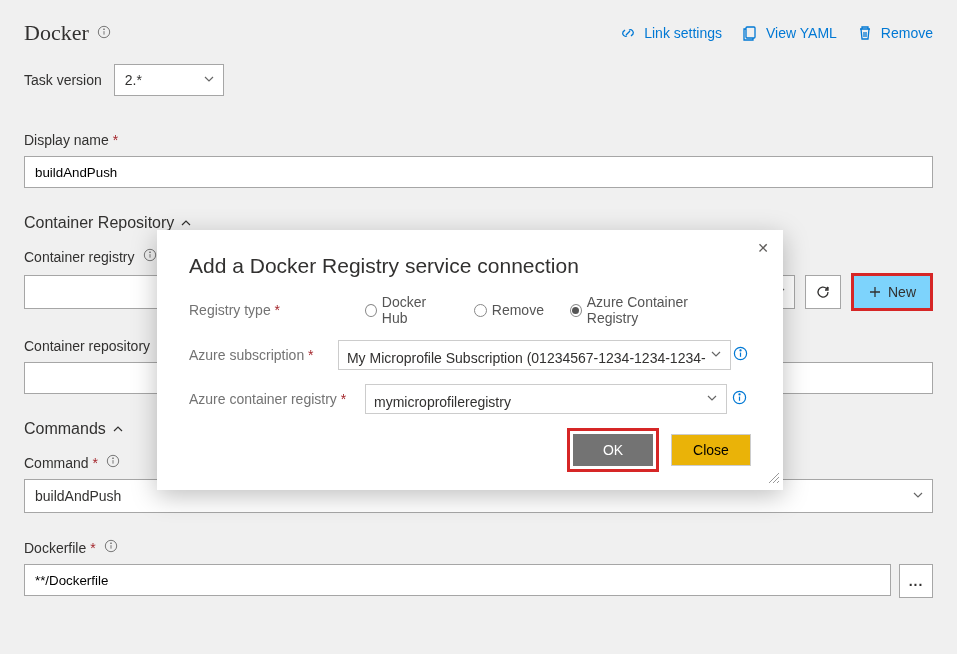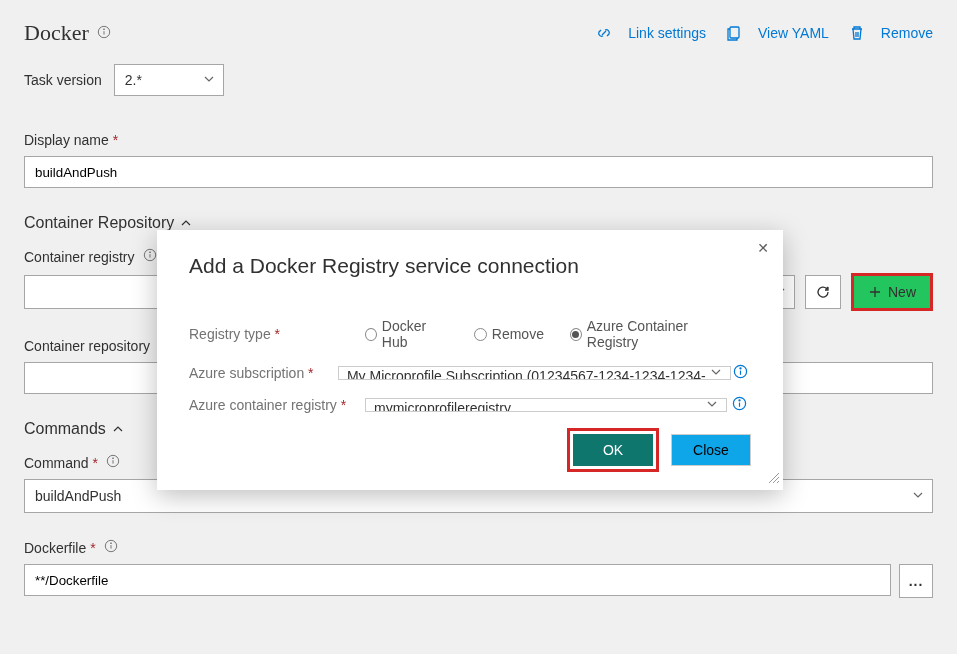--- a/index.html
+++ b/index.html
@@ -3,66 +3,66 @@
 <meta charset="utf-8">
 <style>
   * { box-sizing: border-box; margin: 0; padding: 0; font-family: "Segoe UI", Arial, sans-serif; }
   body { width: 957px; height: 654px; background: #f0f0f0; position: relative; overflow: hidden; font-size: 14px; color: #323130; }
   .page { padding: 20px 24px; }
 
   .header { display: flex; align-items: center; justify-content: space-between; margin-bottom: 18px; }
   .header-left { display: flex; align-items: center; gap: 8px; }
   .header-title { font-size: 22px; font-weight: 400; font-family: Liberation Serif, serif; }
   .header-actions { display: flex; gap: 20px; align-items: center; }
-  .header-action { color: #0078d4; display: flex; align-items: center; gap: 16px; cursor: pointer; }
+  .header-action { color: #0078d4; display: flex; align-items: center; gap: 8px; cursor: pointer; }
 
   .form-row { display: flex; align-items: center; gap: 12px; margin-bottom: 36px; }
   .form-label { font-size: 14px; color: #323130; }
   .required::after { content: " *"; color: #a4262c; }
   .select-box { border: 1px solid #a6a6a6; background: #fff; padding: 5px 28px 5px 10px; position: relative; min-width: 110px; height: 32px; display: flex; align-items: center; }
   .chevron-down { position: absolute; right: 8px; top: 50%; transform: translateY(-50%); }
   .chevron-down svg { width: 12px; height: 12px; }
 
   .full-input { width: 100%; border: 1px solid #a6a6a6; background: #fff; padding: 7px 10px; height: 32px; }
   .block { margin-bottom: 26px; }
   .block-label { font-size: 14px; margin-bottom: 8px; display: flex; align-items: center; gap: 8px; }
 
   .section-header { font-size: 16px; display: flex; align-items: center; gap: 6px; margin-bottom: 16px; }
   .section-header svg { width: 12px; height: 12px; }
 
   .registry-row { display: flex; gap: 10px; align-items: center; }
   .registry-select { flex: 1; border: 1px solid #a6a6a6; background: #fff; height: 34px; position: relative; }
   .refresh-btn { width: 36px; height: 34px; border: 1px solid #a6a6a6; background: #fff; display: flex; align-items: center; justify-content: center; cursor: pointer; }
-  .new-btn { height: 38px; padding: 0 14px; border: 3px solid #d62626; background: #22c55e; display: flex; align-items: center; gap: 6px; cursor: pointer; }
+  .new-btn { height: 38px; padding: 0 14px; border: 3px solid #d62626; background: #7dd3fc; display: flex; align-items: center; gap: 6px; cursor: pointer; }
 
   .command-select { width: 100%; border: 1px solid #a6a6a6; background: #fff; height: 34px; position: relative; padding: 0 10px; display: flex; align-items: center; }
   .dockerfile-row { display: flex; gap: 8px; }
   .ellipsis-btn { width: 34px; height: 34px; border: 1px solid #a6a6a6; background: #fff; display: flex; align-items: center; justify-content: center; cursor: pointer; }
 
   .info-icon svg { width: 14px; height: 14px; }
 
   
   .modal { position: absolute; left: 157px; top: 230px; width: 626px; background: #fff; box-shadow: 0 6px 24px rgba(0,0,0,0.25); padding: 24px 32px 18px 32px; }
-  .modal-title { font-size: 21px; font-weight: 300; margin-bottom: 40px; }
+  .modal-title { font-size: 21px; font-weight: 300; margin-bottom: 16px; }
   .modal-close { position: absolute; right: 14px; top: 10px; cursor: pointer; font-size: 14px; color: #605e5c; }
   .modal-row { display: flex; align-items: center; margin-bottom: 14px; }
   .modal-label { width: 176px; font-size: 14px; color: #737373; }
   .modal-field { flex: 1; display: flex; align-items: center; gap: 14px; }
   .modal-input { border: 1px solid #ccc; padding: 5px 8px; height: 30px; width: 100%; font-size: 14px; }
-  .modal-select { border: 1px solid #ccc; height: 14px; width: 100%; padding: 5px 24px 0 8px; position: relative; display: flex; align-items: center; font-size: 14px; white-space: nowrap; overflow: hidden; }
+  .modal-select { border: 1px solid #ccc; height: 30px; width: 100%; padding: 5px 24px 0 8px; position: relative; display: flex; align-items: center; font-size: 14px; white-space: nowrap; overflow: hidden; }
   .modal-field-extra { width: 24px; display: flex; justify-content: center; }
   .radio-group { display: flex; gap: 26px; align-items: center; }
   .radio-item { display: flex; align-items: center; gap: 5px; font-size: 14px; color: #555; }
   .radio { width: 13px; height: 13px; border: 1px solid #888; border-radius: 50%; display: inline-flex; align-items: center; justify-content: center; }
   .radio.checked::after { content: ""; width: 7px; height: 7px; background: #555; border-radius: 50%; }
   .checkbox-row { display: flex; align-items: center; gap: 8px; margin-top: 4px; margin-bottom: 24px; font-size: 13.5px; color: #555; }
   .modal-actions { display: flex; justify-content: flex-end; gap: 12px; align-items: center; }
   .ok-wrap { border: 3px solid #d62626; padding: 3px; }
-  .btn-ok { background: #0f766e; color: #fff; border: none; width: 80px; height: 32px; font-size: 14px; cursor: pointer; }
-  .btn-close { background: #0ea5e9; border: 1px solid #ccc; width: 80px; height: 32px; font-size: 14px; cursor: pointer; }
+  .btn-ok { background: #737373; color: #fff; border: none; width: 80px; height: 32px; font-size: 14px; cursor: pointer; }
+  .btn-close { background: #eab308; border: 1px solid #ccc; width: 80px; height: 32px; font-size: 14px; cursor: pointer; }
   .resize-handle { position: absolute; right: 4px; bottom: 4px; }
   .modal-info-icon { color: #0078d4; }
 
   .dim { opacity: 0.999; }
 </style>
 </head>
 <body>
 
 <div class="page dim">
 

